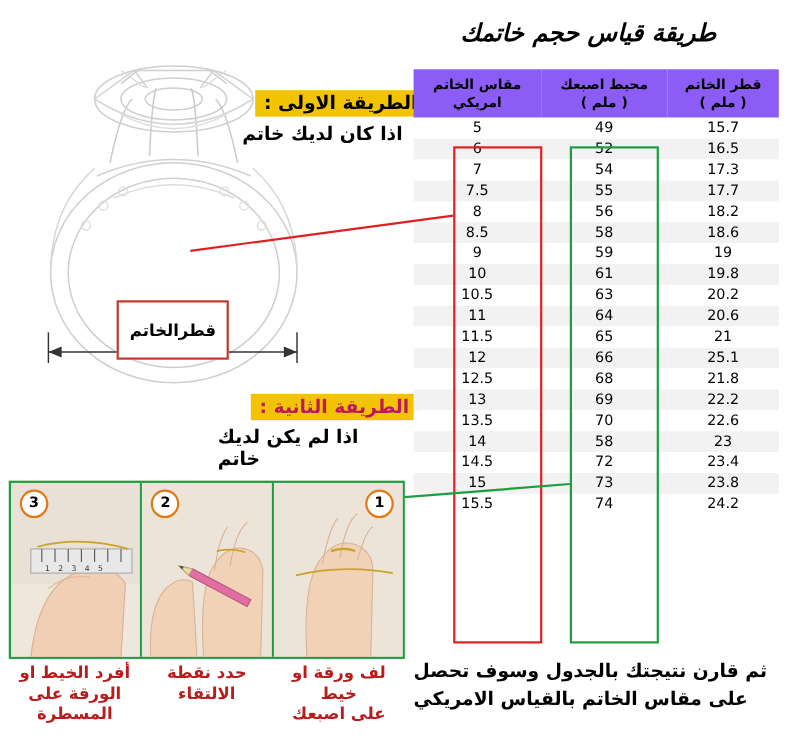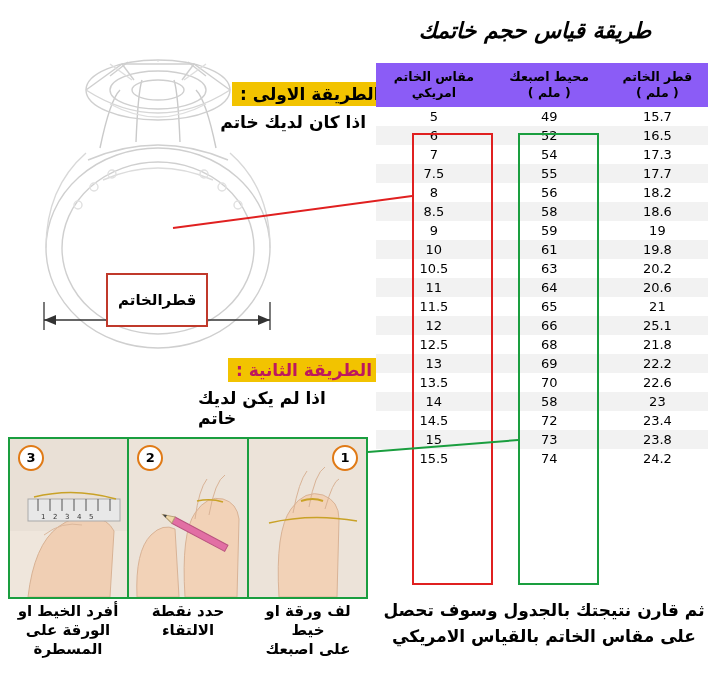--- a/index.html
+++ b/index.html
@@ -205,33 +205,33 @@
     top: 600px;
     width: 360px;
     height: 70px;
     display: flex;
   }
   .cap {
     flex: 1 1 33.33%;
     text-align: center;
     font-size: 15px;
     font-weight: bold;
-    color: #000000;
+    color: #b91c1c;
     line-height: 1.25;
     direction: rtl;
     padding: 2px 3px;
     box-sizing: border-box;
   }
 
   .bottom-note {
     position: absolute;
     left: 376px;
     top: 598px;
     width: 336px;
-    text-align: center;
+    text-align: left;
     font-size: 17px;
     font-weight: bold;
     color: #000;
     line-height: 1.5;
     direction: rtl;
   }
 </style>
 </head>
 <body>
 

